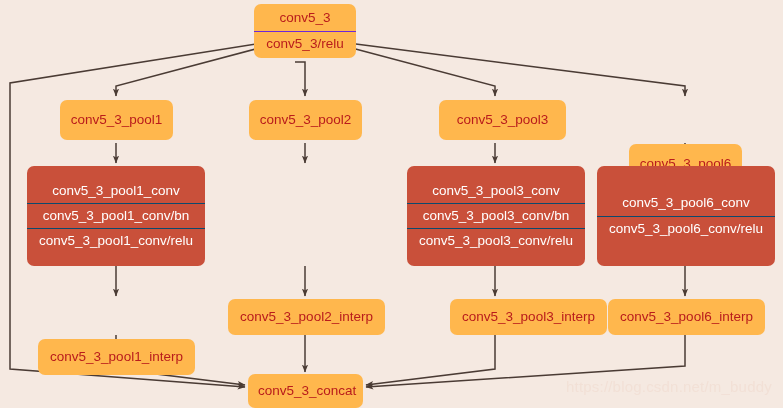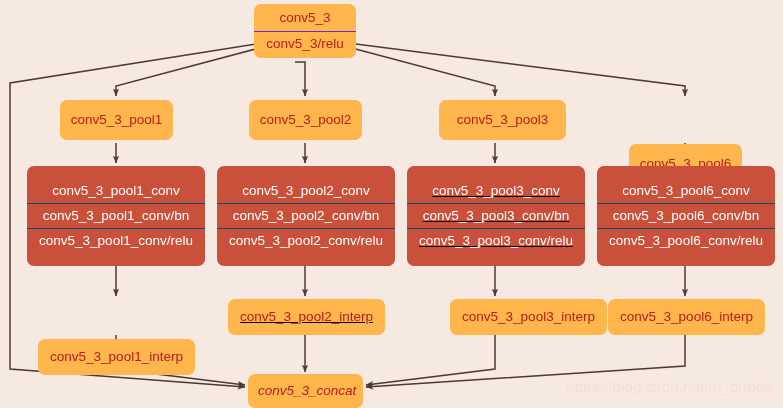--- a/index.html
+++ b/index.html
@@ -99,47 +99,41 @@
   </div>
   <div class="node orange" style="left:629px;top:100px;width:113px;height:40px;margin-top:44px;">
     <div class="row">conv5_3_pool6</div>
   </div>
 
   <div class="node red" style="left:27px;top:166px;width:178px;height:100px;">
     <div class="row">conv5_3_pool1_conv</div>
     <div class="row">conv5_3_pool1_conv/bn</div>
     <div class="row">conv5_3_pool1_conv/relu</div>
   </div>
-  <div class="node red" style="left:217px;top:166px;width:178px;height:100px;">
-    <div class="row">conv5_3_pool2_conv</div>
-    <div class="row">conv5_3_pool2_conv/bn</div>
-    <div class="row">conv5_3_pool2_conv/relu</div>
-  </div>
-  <div class="node red" style="left:407px;top:166px;width:178px;height:100px;text-decoration:underline;">
+  <div class="node red" style="left:407px;top:166px;width:178px;height:100px;">
     <div class="row">conv5_3_pool3_conv</div>
     <div class="row">conv5_3_pool3_conv/bn</div>
     <div class="row">conv5_3_pool3_conv/relu</div>
   </div>
   <div class="node red" style="left:597px;top:166px;width:178px;height:100px;">
     <div class="row">conv5_3_pool6_conv</div>
-    <div class="row">conv5_3_pool6_conv/bn</div>
     <div class="row">conv5_3_pool6_conv/relu</div>
   </div>
 
   <div class="node orange" style="left:38px;top:299px;width:157px;height:36px;margin-top:40px;">
     <div class="row">conv5_3_pool1_interp</div>
   </div>
-  <div class="node orange" style="left:228px;top:299px;width:157px;height:36px;text-decoration:underline;">
+  <div class="node orange" style="left:228px;top:299px;width:157px;height:36px;">
     <div class="row">conv5_3_pool2_interp</div>
   </div>
   <div class="node orange" style="left:418px;top:299px;width:157px;height:36px;margin-left:32px;">
     <div class="row">conv5_3_pool3_interp</div>
   </div>
   <div class="node orange" style="left:608px;top:299px;width:157px;height:36px;">
     <div class="row">conv5_3_pool6_interp</div>
   </div>
 
-  <div class="node orange" style="left:248px;top:374px;width:115px;height:34px;font-style:italic;">
+  <div class="node orange" style="left:248px;top:374px;width:115px;height:34px;">
     <div class="row">conv5_3_concat</div>
   </div>
 
   <div class="watermark">https://blog.csdn.net/m_buddy</div>
 </div>
 
 </body></html>

